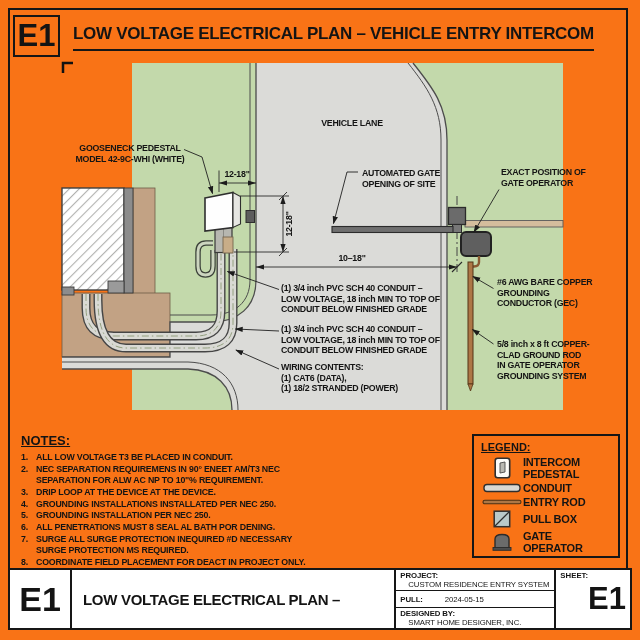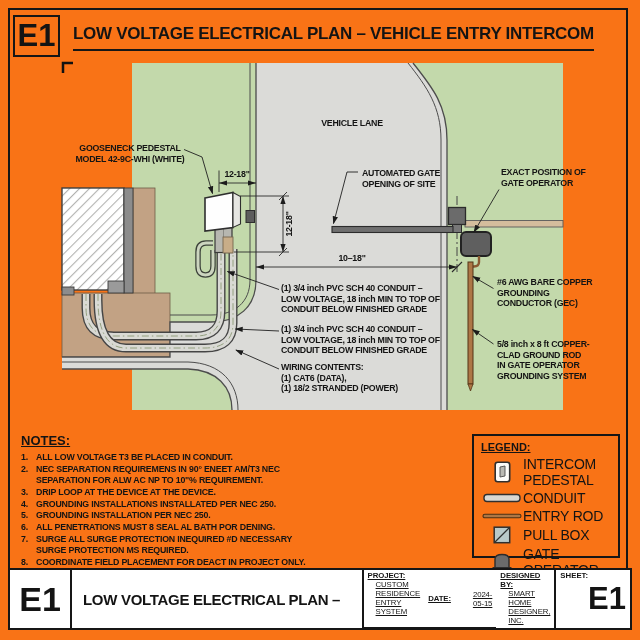--- a/index.html
+++ b/index.html
@@ -25,31 +25,31 @@
   .notes li{display:flex;font-size:8.8px;font-weight:700;letter-spacing:-0.2px;
             line-height:11.2px;margin-bottom:0.6px;}
   .notes .num{width:15px;flex:0 0 15px;}
   .notes .ntxt{flex:1;}
   
   .legend{position:absolute;left:472px;top:434px;width:148px;height:124px;
           border:2px solid #161616;box-sizing:border-box;padding:5px 7px;}
   .legend-h{font-size:11px;font-weight:700;text-decoration:underline;margin-bottom:3px;}
   .lg-row{display:flex;align-items:center;margin-bottom:2px;}
   .lg-icon{width:42px;flex:0 0 42px;display:flex;justify-content:center;align-items:center;}
-  .lg-label{font-size:14px;font-weight:400;letter-spacing:-0.2px;}
+  .lg-label{font-size:11px;font-weight:700;letter-spacing:-0.2px;}
   
   .tblock{position:absolute;left:8px;top:568px;width:624px;height:62px;
           border:2px solid #161616;box-sizing:border-box;display:flex;background:#fff;}
   .tb-ref{flex:0 0 60px;border-right:2px solid #161616;display:flex;align-items:center;
           justify-content:center;font-size:34px;font-weight:700;}
   .tb-title{flex:1;border-right:2px solid #161616;display:flex;flex-direction:column;
             justify-content:center;padding-left:11px;}
   .tb-title .t1{font-size:15px;font-weight:700;letter-spacing:-0.3px;}
   .tb-title .t2{font-size:15px;font-weight:400;letter-spacing:-0.3px;}
-  .tb-info{flex:0 0 158px;border-right:2px solid #161616;display:flex;text-decoration:underline;}
+  .tb-info{flex:0 0 158px;border-right:2px solid #161616;display:flex;flex-direction:column;}
   .tb-row{flex:1;border-bottom:1.5px solid #161616;padding:1px 4px;font-size:7.8px;
           font-weight:700;letter-spacing:-0.1px;}
   .tb-row:last-child{border-bottom:none;}
   .tb-val{font-weight:400;padding-left:8px;}
   .tb-row.inline{display:flex;align-items:center;gap:14px;}
   .tb-sheet{flex:0 0 62px;display:flex;flex-direction:row;padding:1px 4px;}
   .tb-sheet .lbl{font-size:7.8px;font-weight:700;}
   .tb-sheet .big{flex:1;display:flex;align-items:center;justify-content:center;
                  font-size:31px;font-weight:700;}
 </style>
@@ -326,21 +326,21 @@
     <div class="tb-ref">E1</div>
     <div class="tb-title">
       <div class="t1">LOW VOLTAGE ELECTRICAL PLAN –</div>
     </div>
     <div class="tb-info">
       <div class="tb-row">
         <div>PROJECT:</div>
         <div class="tb-val">CUSTOM RESIDENCE ENTRY SYSTEM</div>
       </div>
       <div class="tb-row inline">
-        <span>DATE:</span>
+        <span>PULL:</span>
         <span class="tb-val">2024-05-15</span>
       </div>
       <div class="tb-row">
         <div>DESIGNED BY:</div>
         <div class="tb-val">SMART HOME DESIGNER, INC.</div>
       </div>
     </div>
     <div class="tb-sheet">
       <span class="lbl">SHEET:</span>
       <span class="big">E1</span>

